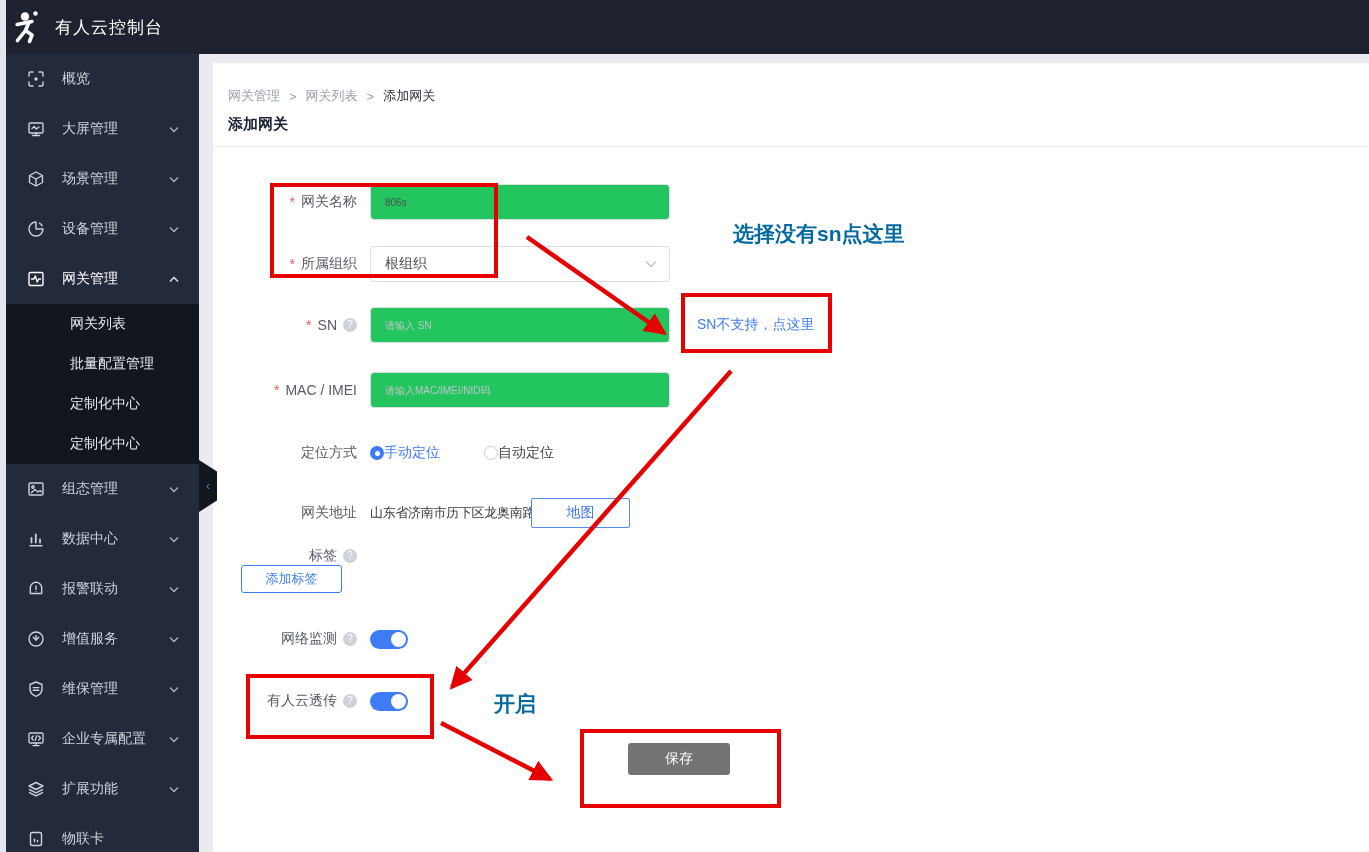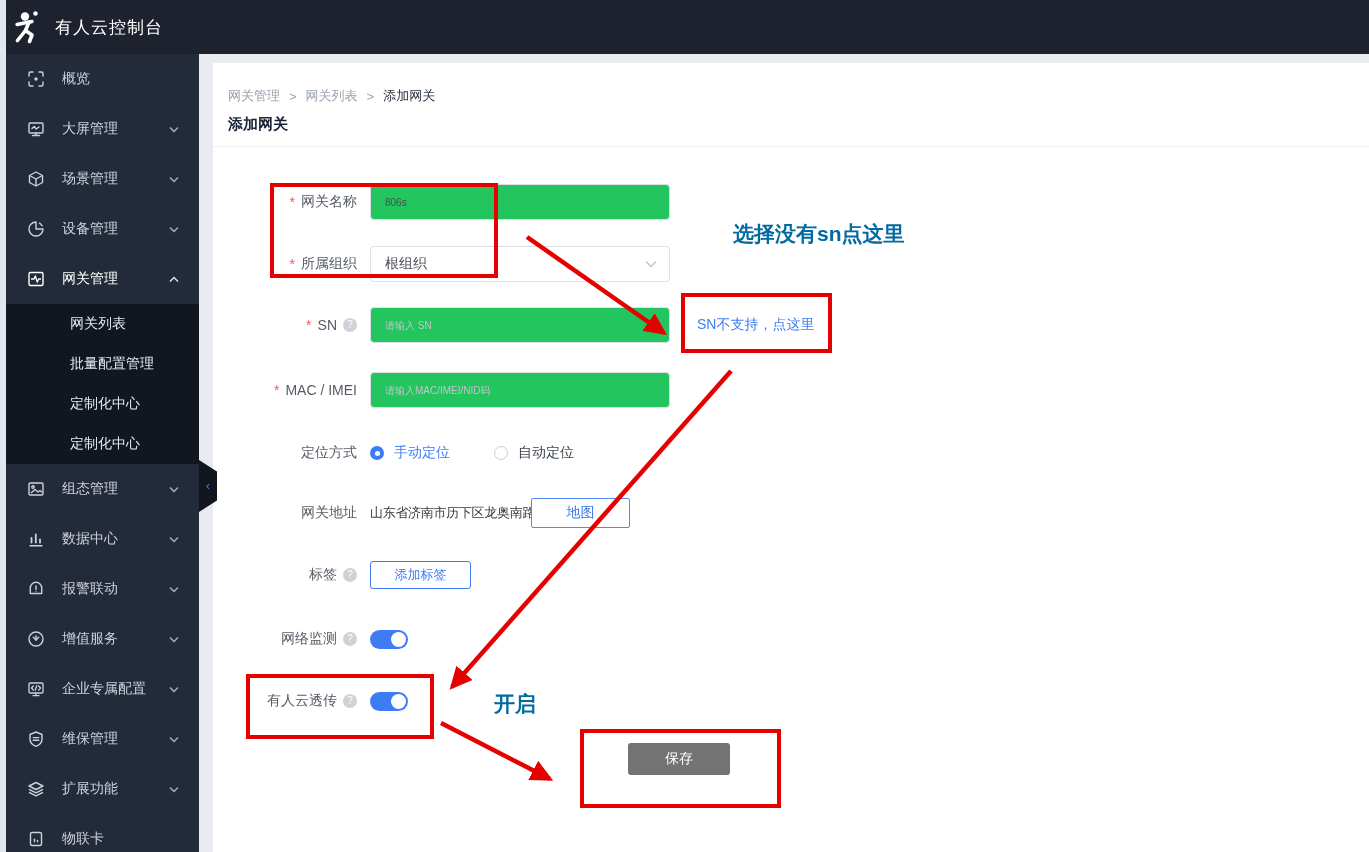--- a/index.html
+++ b/index.html
@@ -53,21 +53,21 @@
                 display:flex; align-items:center; justify-content:space-between;
                 padding:0 12px 0 14px; font-size:14px; color:#4a4f57; background:#fff; cursor:pointer; }
   .help { width:14px; height:14px; border-radius:50%; background:#ced2d9; color:#fff;
           font-size:10px; line-height:14px; text-align:center; flex-shrink:0; cursor:pointer; }
   .sn-link { margin-left:27px; color:#3d7cf5; font-size:14px; cursor:pointer; }
   .radio { width:14px; height:14px; border-radius:50%; flex-shrink:0; cursor:pointer; }
   .radio.sel { background:#3d7cf5; position:relative; }
   .radio.sel::after { content:""; position:absolute; left:4.5px; top:4.5px; width:5px; height:5px;
                       border-radius:50%; background:#fff; }
   .radio.unsel { border:1px solid #c8cdd5; background:#fff; }
-  .radio-lbl { margin-left:10px; font-size:14px; }
+  .radio-lbl { font-size:14px; }
   .radio-lbl.sel-lbl { color:#3d7cf5; }
   .radio-lbl.unsel-lbl { color:#3f4550; }
   .addr-text { font-size:13px; color:#333a42; letter-spacing:-0.3px; width:161px; white-space:nowrap; }
   .map-btn { width:99px; height:30px; border:1px solid #5488f2; background:#fff; color:#3b74ee;
              font-size:14px; display:flex; align-items:center; justify-content:center; cursor:pointer;
              border-radius:2px; }
   .tag-btn { width:101px; height:28px; border:1px solid #3d7cf5; border-radius:3px; background:#fff;
              color:#3d7cf5; font-size:13px; display:flex; align-items:center; justify-content:center;
              cursor:pointer; }
   .switch { width:38px; height:19px; border-radius:10px; background:#3d7cf5; position:relative; cursor:pointer; }
@@ -224,47 +224,47 @@
           <path d="M6.3 7.2 L9 10 L11.7 7.2"></path>
           <path d="M9 10 V5.8"></path>
       </svg>
       <span>增值服务</span>
       <svg class="chev" width="10" height="7" viewBox="0 0 10 7">
           <polyline points="1,1.5 5,5.5 9,1.5" fill="none" stroke="#aab1bd" stroke-width="1.4"></polyline>
         </svg>
     </div>
 
     <div class="side-item">
+      <svg class="icn" viewBox="0 0 18 18" fill="none" stroke="#ccd2dd" stroke-width="1.4" stroke-linecap="round" stroke-linejoin="round">
+        <path d="M9 2 L15 4.5 V9 C15 12.8 12.6 14.9 9 16.3 C5.4 14.9 3 12.8 3 9 V4.5 Z"></path>
+        <path d="M6.2 7.6 h5.6"></path>
+          <path d="M6.2 10.2 h5.6"></path>
+      </svg>
+      <span>维保管理</span>
+      <svg class="chev" width="10" height="7" viewBox="0 0 10 7">
+          <polyline points="1,1.5 5,5.5 9,1.5" fill="none" stroke="#aab1bd" stroke-width="1.4"></polyline>
+        </svg>
+    </div>
+
+    <div class="side-item">
       <svg class="icn" viewBox="0 0 18 18" fill="none" stroke="#ccd2dd" stroke-width="1.3" stroke-linecap="round" stroke-linejoin="round">
         <rect x="2" y="3" width="14" height="10" rx="1.2"></rect>
         <polyline points="6.3,6 4.5,8 6.3,10"></polyline>
           <polyline points="11.7,6 13.5,8 11.7,10"></polyline>
           <path d="M9.8 5.7 L8.2 10.3"></path>
         <path d="M9 13 v2"></path>
           <path d="M6 15.7 h6"></path>
       </svg>
       <span>企业专属配置</span>
       <svg class="chev" width="10" height="7" viewBox="0 0 10 7">
           <polyline points="1,1.5 5,5.5 9,1.5" fill="none" stroke="#aab1bd" stroke-width="1.4"></polyline>
         </svg>
     </div>
 
     <div class="side-item">
-      <svg class="icn" viewBox="0 0 18 18" fill="none" stroke="#ccd2dd" stroke-width="1.4" stroke-linecap="round" stroke-linejoin="round">
-        <path d="M9 2 L15 4.5 V9 C15 12.8 12.6 14.9 9 16.3 C5.4 14.9 3 12.8 3 9 V4.5 Z"></path>
-        <path d="M6.2 7.6 h5.6"></path>
-          <path d="M6.2 10.2 h5.6"></path>
-      </svg>
-      <span>维保管理</span>
-      <svg class="chev" width="10" height="7" viewBox="0 0 10 7">
-          <polyline points="1,1.5 5,5.5 9,1.5" fill="none" stroke="#aab1bd" stroke-width="1.4"></polyline>
-        </svg>
-    </div>
-
-    <div class="side-item">
       <svg class="icn" viewBox="0 0 18 18" fill="none" stroke="#ccd2dd" stroke-width="1.4" stroke-linejoin="round">
         <path d="M9 2.5 L16 6 L9 9.5 L2 6 Z"></path>
           <polyline points="2,9.3 9,12.8 16,9.3"></polyline>
           <polyline points="2,12.3 9,15.8 16,12.3"></polyline>
       </svg>
       <span>扩展功能</span>
       <svg class="chev" width="10" height="7" viewBox="0 0 10 7">
           <polyline points="1,1.5 5,5.5 9,1.5" fill="none" stroke="#aab1bd" stroke-width="1.4"></polyline>
         </svg>
     </div>
@@ -358,21 +358,21 @@
     <div class="form-row" style="top:435px;height:30px;">
       <div class="lbl">
         <span>网关地址</span>
       </div>
       <div class="ctl">
         <span class="addr-text">山东省济南市历下区龙奥南路</span>
         <button class="map-btn">地图</button>
       </div>
     </div>
 
-    <div class="form-row" style="top:498px;height:28px;">
+    <div class="form-row" style="top:484px;height:28px;flex-direction:column;">
       <div class="lbl">
         <span>标签</span>
         <span class="help">?</span>
       </div>
       <div class="ctl">
         <button class="tag-btn">添加标签</button>
       </div>
     </div>
 
     <div class="form-row" style="top:566px;height:20px;">

